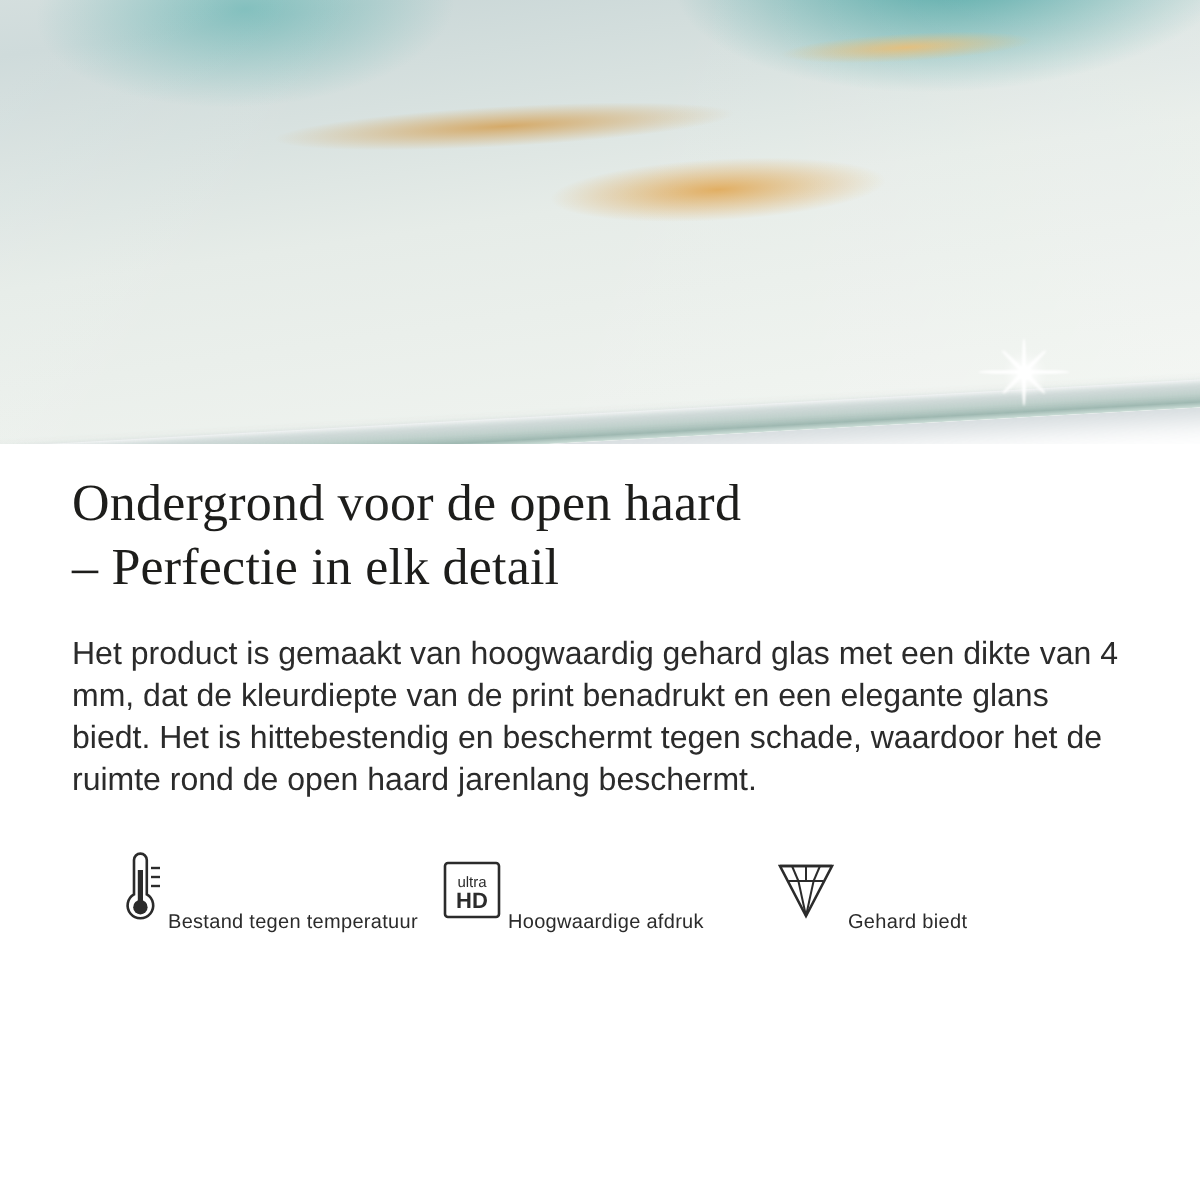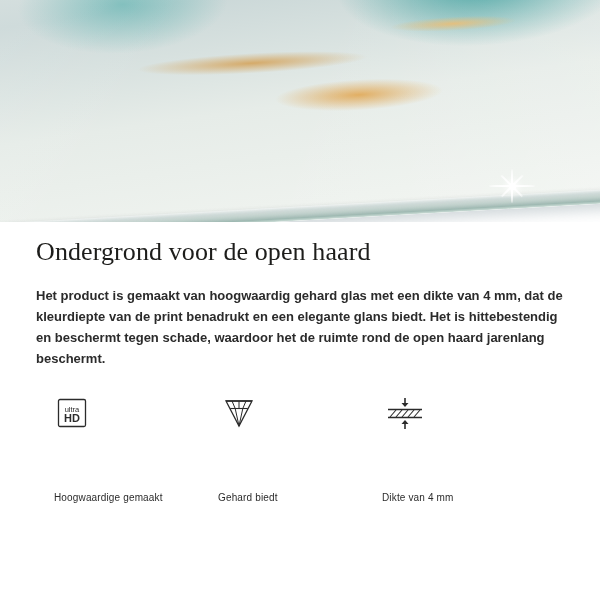--- a/index.html
+++ b/index.html
@@ -111,41 +111,39 @@
     font-family: "Liberation Serif", serif;
     font-size: 26px;
     line-height: 32px;
     color: #1d1d1b;
     font-weight: 400;
     letter-spacing: 0.1px;
   }
   .headline .l2 { display: block; }
   .body-copy {
     margin-top: 17px;
-    font-size: 13px;
+    font-size: 16px;
     line-height: 21px;
     color: #2b2b2b;
     max-width: 530px;
-    font-weight: bold;
   }
 
   
   .features {
     margin-top: 22px;
     display: grid;
     grid-template-columns: repeat(3, 1fr);
     row-gap: 14px;
     padding: 0 18px;
   }
   .feature {
     display: flex;
-    flex-direction: column;
-    align-items: flex-start;
+    flex-direction: row;
+    align-items: flex-end;
     justify-content: flex-start;
-    gap: 48px;
   }
   .feature-icon {
     height: 44px;
     display: flex;
     align-items: center;
     justify-content: center;
   }
   .feature-label {
     margin-top: 9px;
     font-size: 10px;
@@ -173,69 +171,65 @@
         <span class="sp-d1"></span>
         <span class="sp-d2"></span>
         <span class="sp-core"></span>
       </div>
     </div>
   </div>
 
   <div class="content">
     <h1 class="headline">
       <span>Ondergrond voor de open haard</span>
+      <span class="l2">– Perfectie in elk detail</span>
     </h1>
     <p class="body-copy">Het product is gemaakt van hoogwaardig gehard glas met een dikte van 4 mm, dat de kleurdiepte van de print benadrukt en een elegante glans biedt. Het is hittebestendig en beschermt tegen schade, waardoor het de ruimte rond de open haard jarenlang beschermt.</p>
 
     <div class="features">
 
+      <div class="feature">
+        <div class="feature-icon">
+          <svg width="30" height="40" viewBox="0 0 30 40">
+            <path d="M13 5a3.2 3.2 0 0 1 6.4 0v17.2a6.4 6.4 0 1 1-6.4 0z" fill="none" stroke="#2b2b2b" stroke-width="1.3"></path>
+            <circle cx="16.2" cy="28.6" r="3.6" fill="#2b2b2b"></circle>
+            <rect x="14.9" y="10" width="2.6" height="17" fill="#2b2b2b"></rect>
+            <line x1="21.5" y1="9" x2="26" y2="9" stroke="#2b2b2b" stroke-width="1.2"></line>
+            <line x1="21.5" y1="13.5" x2="26" y2="13.5" stroke="#2b2b2b" stroke-width="1.2"></line>
+            <line x1="21.5" y1="18" x2="26" y2="18" stroke="#2b2b2b" stroke-width="1.2"></line>
+          </svg>
+        </div>
+        <div class="feature-label">Bestand tegen temperatuur</div>
+      </div>
 
       <div class="feature">
         <div class="feature-icon">
           <svg width="36" height="36" viewBox="0 0 36 36">
             <rect x="4.5" y="4.5" width="27" height="27" rx="1.5" fill="none" stroke="#2b2b2b" stroke-width="1.3"></rect>
             <text x="18" y="16.5" text-anchor="middle" font-family="Liberation Sans, sans-serif" font-size="7.5" fill="#2b2b2b">ultra</text>
             <text x="18" y="27" text-anchor="middle" font-family="Liberation Sans, sans-serif" font-size="11" font-weight="bold" fill="#2b2b2b">HD</text>
           </svg>
         </div>
-        <div class="feature-label">Hoogwaardige gemaakt</div>
+        <div class="feature-label">Hoogwaardige afdruk</div>
       </div>
 
 
       <div class="feature">
         <div class="feature-icon">
           <svg width="42" height="36" viewBox="0 0 42 36">
             <path d="M8 6 H34 L21 31 Z" fill="none" stroke="#2b2b2b" stroke-width="1.3"></path>
             <line x1="8" y1="6" x2="34" y2="6" stroke="#2b2b2b" stroke-width="1.3"></line>
             <line x1="14" y1="6" x2="17.2" y2="13.5" stroke="#2b2b2b" stroke-width="1"></line>
             <line x1="28" y1="6" x2="24.8" y2="13.5" stroke="#2b2b2b" stroke-width="1"></line>
             <line x1="21" y1="6" x2="21" y2="13.5" stroke="#2b2b2b" stroke-width="1"></line>
             <line x1="12.2" y1="13.5" x2="29.8" y2="13.5" stroke="#2b2b2b" stroke-width="1.1"></line>
             <line x1="17.2" y1="13.5" x2="21" y2="31" stroke="#2b2b2b" stroke-width="1"></line>
             <line x1="24.8" y1="13.5" x2="21" y2="31" stroke="#2b2b2b" stroke-width="1"></line>
           </svg>
         </div>
         <div class="feature-label">Gehard biedt</div>
       </div>
 
 
-      <div class="feature">
-        <div class="feature-icon">
-          <svg width="46" height="34" viewBox="0 0 46 34">
-            <line x1="23" y1="2" x2="23" y2="9" stroke="#2b2b2b" stroke-width="1.6"></line>
-            <path d="M19.5 7 L23 11 L26.5 7 Z" fill="#2b2b2b"></path>
-            <line x1="6" y1="13.5" x2="40" y2="13.5" stroke="#2b2b2b" stroke-width="1.6"></line>
-            <line x1="6" y1="21.5" x2="40" y2="21.5" stroke="#2b2b2b" stroke-width="1.6"></line>
-            <line x1="8" y1="21" x2="14" y2="14" stroke="#2b2b2b" stroke-width="1.1"></line>
-            <line x1="14" y1="21" x2="20" y2="14" stroke="#2b2b2b" stroke-width="1.1"></line>
-            <line x1="20" y1="21" x2="26" y2="14" stroke="#2b2b2b" stroke-width="1.1"></line>
-            <line x1="26" y1="21" x2="32" y2="14" stroke="#2b2b2b" stroke-width="1.1"></line>
-            <line x1="32" y1="21" x2="38" y2="14" stroke="#2b2b2b" stroke-width="1.1"></line>
-            <path d="M19.5 28 L23 24 L26.5 28 Z" fill="#2b2b2b"></path>
-            <line x1="23" y1="26" x2="23" y2="33" stroke="#2b2b2b" stroke-width="1.6"></line>
-          </svg>
-        </div>
-        <div class="feature-label">Dikte van 4 mm</div>
-      </div>
 
     </div>
   </div>
 </div>
 
 </body></html>

